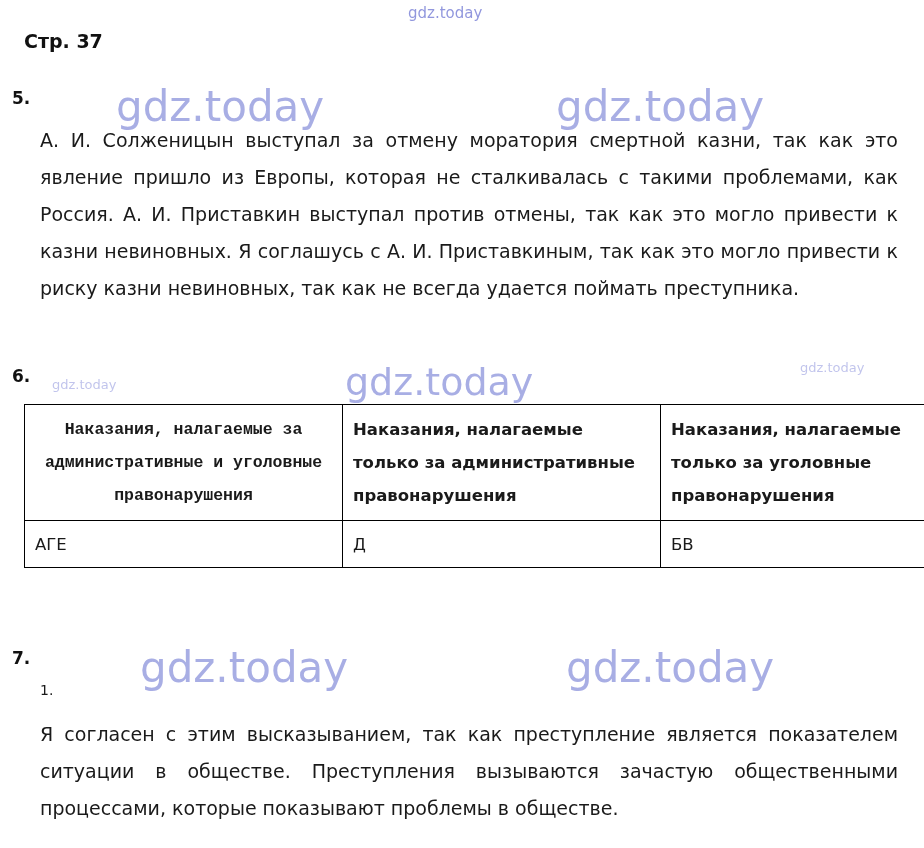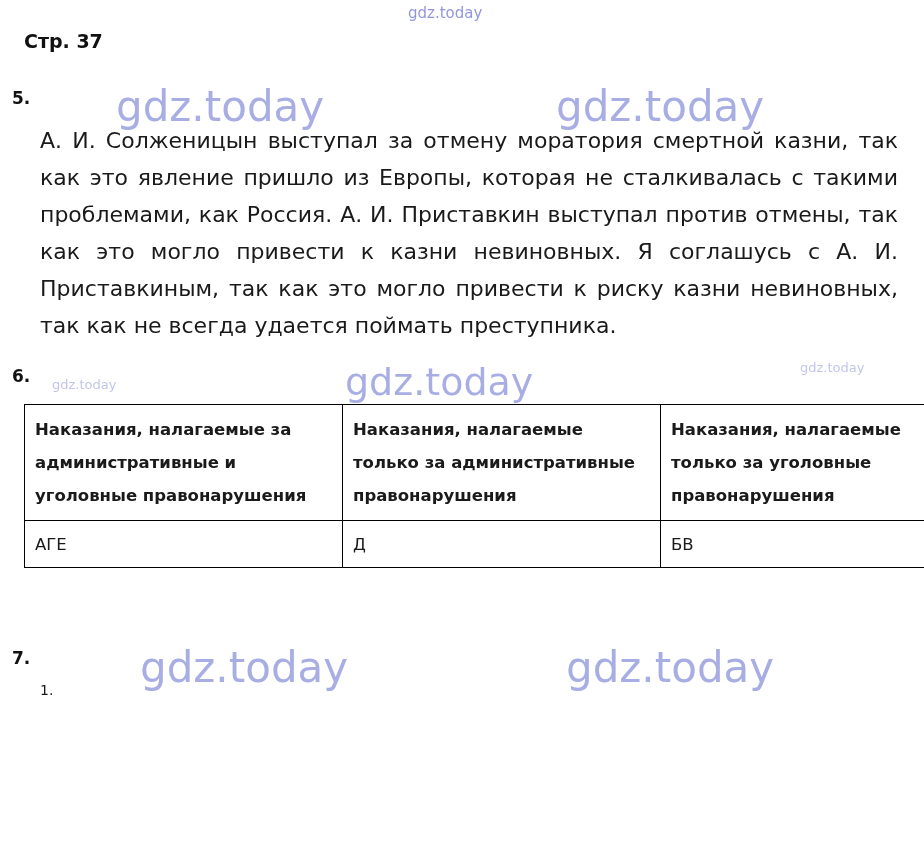--- a/index.html
+++ b/index.html
@@ -59,21 +59,21 @@
     font-weight: bold;
     color: #111;
   }
   #num5 { top: 88px; }
   #num6 { top: 366px; }
   #num7 { top: 648px; }
 
   
   .para {
     position: absolute;
-    font-size: 22px;
+    font-size: 19px;
     line-height: 37px;
     color: #1a1a1a;
     text-align: justify;
     text-justify: inter-word;
   }
   #p5 {
     left: 40px;
     top: 122px;
     width: 858px;
   }
@@ -108,21 +108,22 @@
     padding: 8px 10px;
     vertical-align: middle;
   }
   table.answers th {
     font-size: 16.5px;
     font-weight: bold;
     line-height: 33px;
     text-align: left;
   }
   table.answers th.left-align {
-    text-align: left;
+    text-align: center;
+    font-family: Liberation Mono, monospace;
   }
   table.answers td.ans {
     font-size: 16.5px;
     text-align: left;
     height: 30px;
     font-weight: normal;
   }
   .col1 { width: 297px; }
   .col2 { width: 297px; }
   .col3 { width: 280px; }
@@ -159,14 +160,15 @@
         <td class="ans">АГЕ</td>
         <td class="ans">Д</td>
         <td class="ans">БВ</td>
       </tr>
     </tbody>
       </table>
   </div>
 
   <div class="task-num" id="num7">7.</div>
   <div class="para" id="p7-num">1.</div>
+  <div class="para" id="p7">Я согласен с этим высказыванием, так как преступление является показателем ситуации в обществе. Преступления вызываются зачастую общественными процессами, которые показывают проблемы в обществе.</div>
 
 </div>
 
 </body></html>

